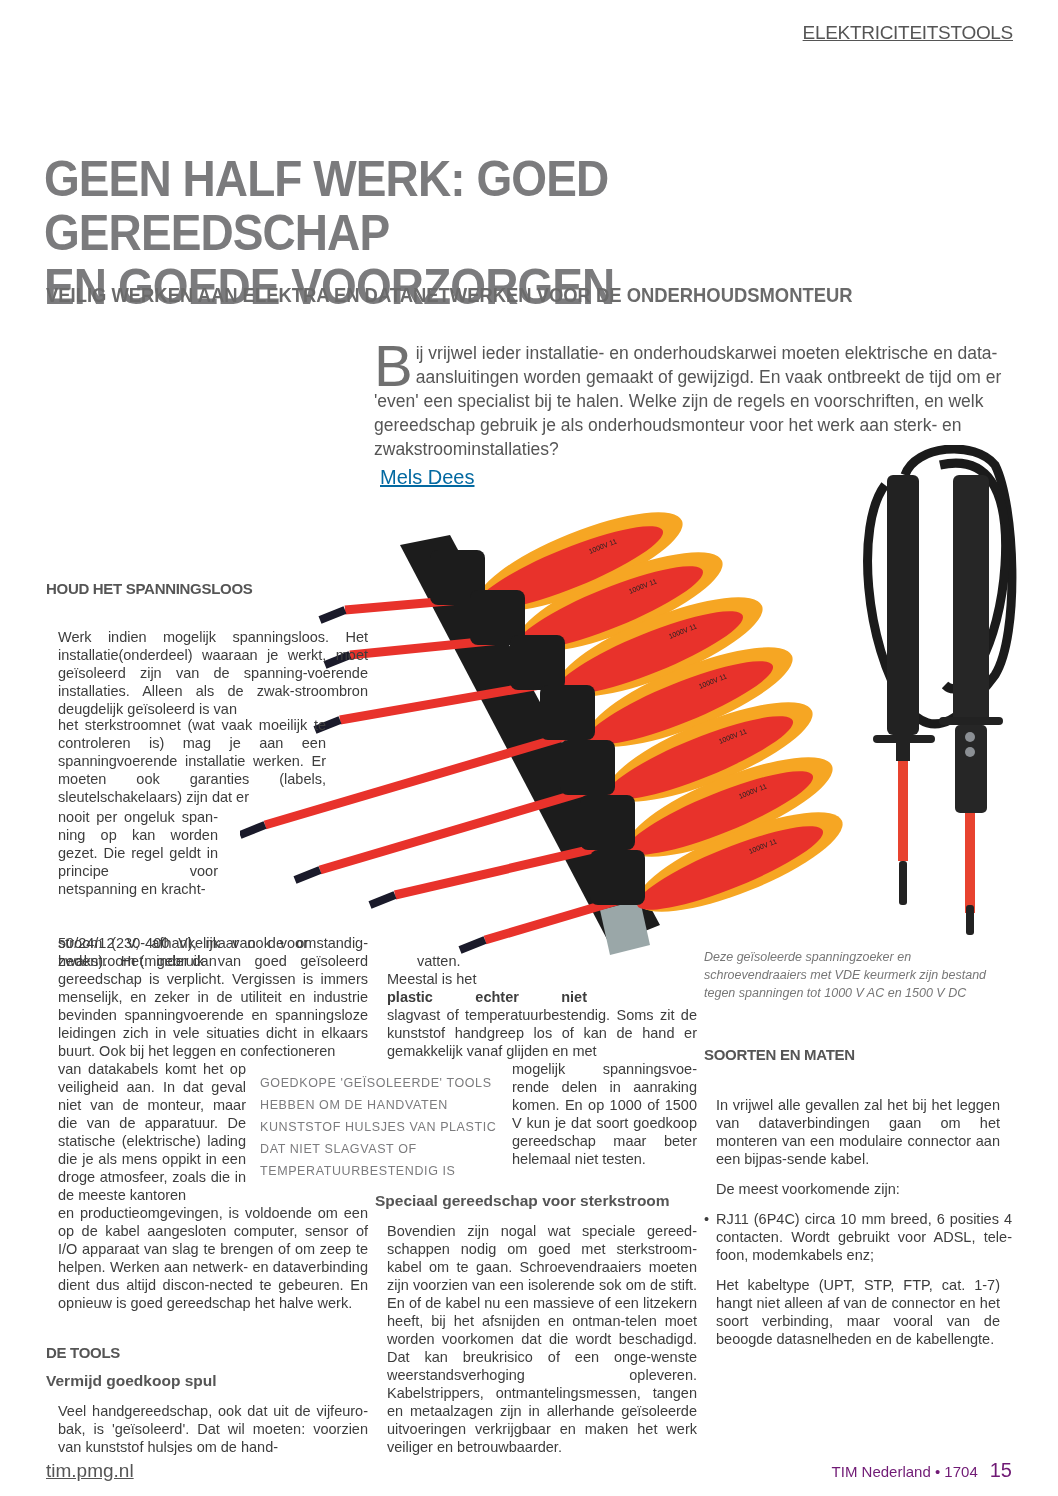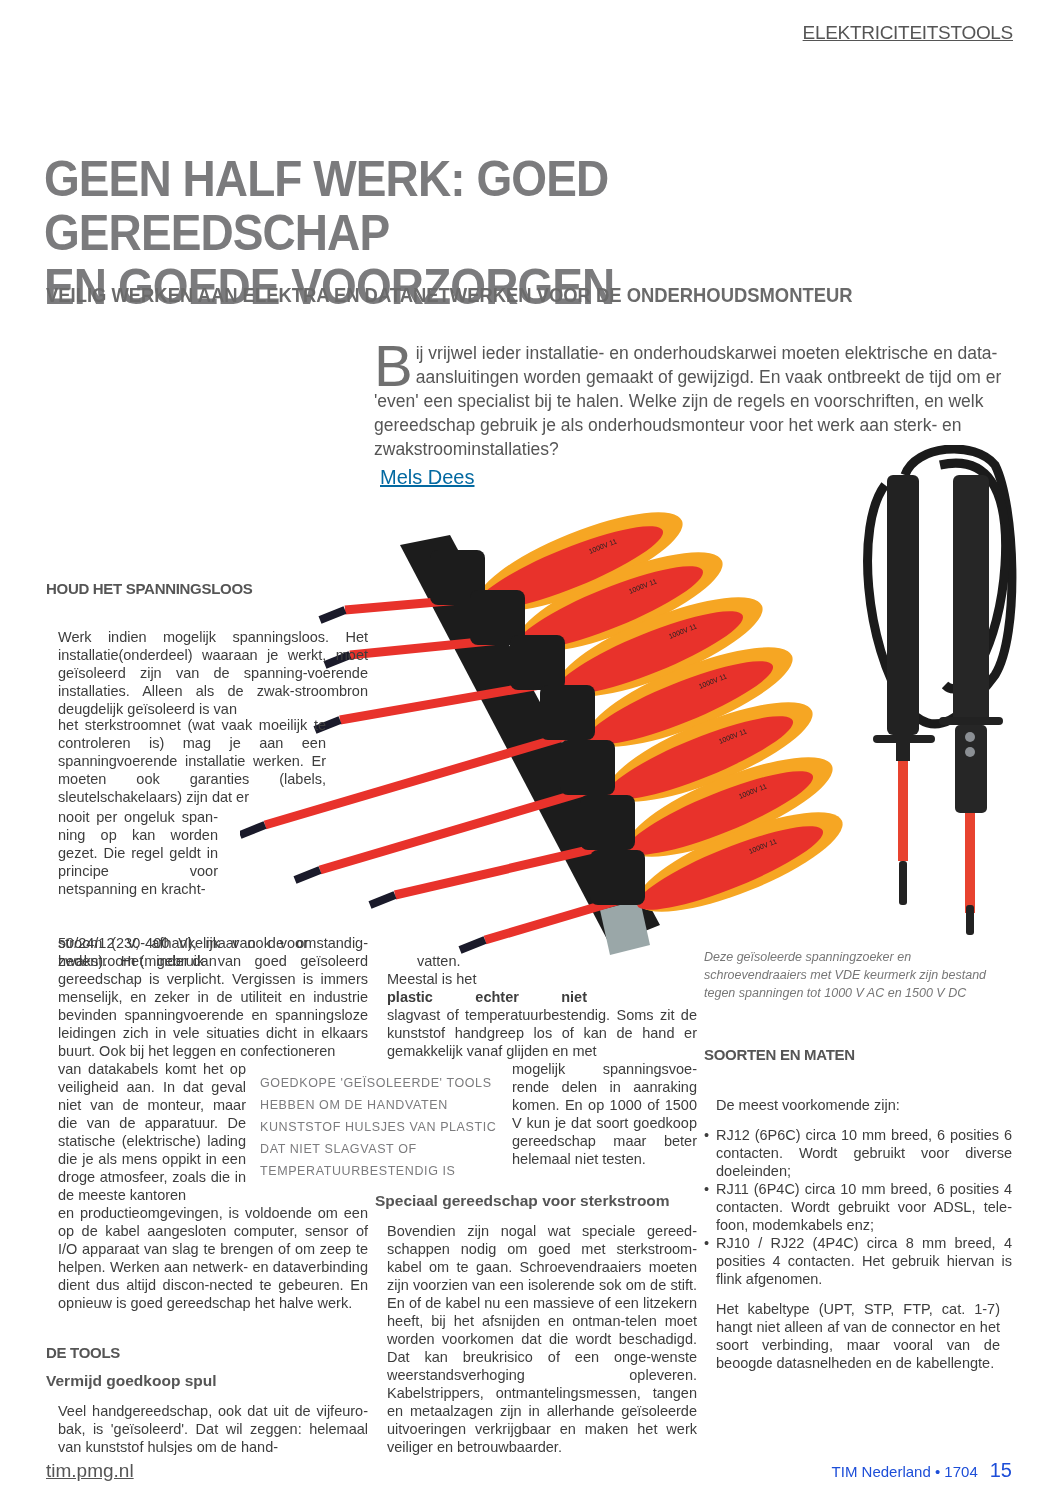--- a/index.html
+++ b/index.html
@@ -18,21 +18,21 @@
   .body { font-size:14.5px; line-height:18px; color:#3d3d3d; text-align:justify; margin:12px; }
   .h-sec { font-size:15px; font-weight:bold; color:#555; margin:0; letter-spacing:-0.3px; }
   .h-sub { font-size:15.5px; font-weight:bold; color:#555; margin:0; }
   .col1 { left:46px; width:310px; }
   .col2 { left:375px; width:310px; }
   .col3 { left:704px; width:308px; }
   .quote { left:260px; top:1072px; width:242px; text-align:left; font-size:12.5px; line-height:22px;
            font-weight:normal; color:#7b7b7d; letter-spacing:0.6px; font-variant:small-caps; text-transform:uppercase; }
   .caption { left:704px; top:948px; width:310px; font-size:12.5px; line-height:18px; color:#777; font-style:italic; }
   .footer-url { left:46px; top:1460px; font-size:19px; color:#555; text-decoration:underline; }
-  .footer-right { right:46px; top:1459px; font-size:15px; color:#1d4ed8; }
+  .footer-right { right:46px; top:1459px; font-size:15px; color:#701a75; }
   .footer-right .pg { font-size:20px; margin-left:12px; }
   ul.bullets { list-style:none; margin:0; padding:0; }
   ul.bullets li { position:relative; padding-left:12px; }
   ul.bullets li::before { content:"•"; position:absolute; left:0; top:0; }
   svg { display:block; }
 </style>
 </head>
 <body>
 
 <div class="abs section-tag">ELEKTRICITEITSTOOLS</div>
@@ -138,41 +138,40 @@
 <h3 class="abs h-sec col1" style="top:580px;">HOUD HET SPANNINGSLOOS</h3>
 <p class="abs body" style="left:46px;top:616px;width:310px;">Werk indien mogelijk spanningsloos. Het installatie(onderdeel) waaraan je werkt, moet geïsoleerd zijn van de spanning-voerende installaties. Alleen als de zwak-stroombron deugdelijk geïsoleerd is van</p>
 <p class="abs body" style="left:46px;top:704px;width:268px;">het sterkstroomnet (wat vaak moeilijk te controleren is) mag je aan een spanningvoerende installatie werken. Er moeten ook garanties (labels, sleutelschakelaars) zijn dat er</p>
 <p class="abs body" style="left:46px;top:796px;width:160px;">nooit per ongeluk span-ning op kan worden gezet. Die regel geldt in principe voor netspanning en kracht-</p>
 <p class="abs body" style="left:46px;top:922px;width:250px;">stroom (230-400 V), maar ook voor zwakstroom (minder dan</p>
 <p class="abs body" style="left:46px;top:922px;width:310px;">50/24/12 V, afhankelijk van de omstandig-heden). Het gebruik van goed geïsoleerd gereedschap is verplicht. Vergissen is immers menselijk, en zeker in de utiliteit en industrie bevinden spanningvoerende en spanningsloze leidingen zich in vele situaties dicht in elkaars buurt. Ook bij het leggen en confectioneren</p>
 <p class="abs body" style="left:46px;top:1048px;width:188px;">van datakabels komt het op veiligheid aan. In dat geval niet van de monteur, maar die van de apparatuur. De statische (elektrische) lading die je als mens oppikt in een droge atmosfeer, zoals die in de meeste kantoren</p>
 <p class="abs body" style="left:46px;top:1192px;width:310px;">en productieomgevingen, is voldoende om een op de kabel aangesloten computer, sensor of I/O apparaat van slag te brengen of om zeep te helpen. Werken aan netwerk- en dataverbinding dient dus altijd discon-nected te gebeuren. En opnieuw is goed gereedschap het halve werk.</p>
 <h3 class="abs h-sec col1" style="top:1344px;">DE TOOLS</h3>
 <h4 class="abs h-sub col1" style="top:1372px;">Vermijd goedkoop spul</h4>
-<p class="abs body" style="left:46px;top:1390px;width:310px;">Veel handgereedschap, ook dat uit de vijfeuro-bak, is 'geïsoleerd'. Dat wil zeggen: helemaal van kunststof hulsjes om de hand-</p>
+<p class="abs body" style="left:46px;top:1390px;width:310px;">Veel handgereedschap, ook dat uit de vijfeuro-bak, is 'geïsoleerd'. Dat wil moeten: voorzien van kunststof hulsjes om de hand-</p>
 
 <div class="abs quote">Goedkope 'geïsoleerde' tools hebben om de handvaten kunststof hulsjes van plastic dat niet slagvast of temperatuurbestendig is</div>
 
 <p class="abs body" style="left:405px;top:940px;width:100px;">vatten.</p>
 <p class="abs body" style="left:375px;top:958px;width:110px;">Meestal is het</p>
 <p class="abs body" style="left:375px;top:976px;width:200px;text-align:justify;text-align-last:justify;font-weight:bold;">plastic echter niet</p>
 <p class="abs body" style="left:375px;top:994px;width:310px;">slagvast of temperatuurbestendig. Soms zit de kunststof handgreep los of kan de hand er gemakkelijk vanaf glijden en met</p>
 <p class="abs body" style="left:500px;top:1048px;width:185px;">mogelijk spanningsvoe-rende delen in aanraking komen. En op 1000 of 1500 V kun je dat soort goedkoop gereedschap maar beter helemaal niet testen.</p>
 <h4 class="abs h-sub col2" style="top:1192px;">Speciaal gereedschap voor sterkstroom</h4>
 <p class="abs body" style="left:375px;top:1210px;width:310px;">Bovendien zijn nogal wat speciale gereed-schappen nodig om goed met sterkstroom-kabel om te gaan. Schroevendraaiers moeten zijn voorzien van een isolerende sok om de stift. En of de kabel nu een massieve of een litzekern heeft, bij het afsnijden en ontman-telen moet worden voorkomen dat die wordt beschadigd. Dat kan breukrisico of een onge-wenste weerstandsverhoging opleveren. Kabelstrippers, ontmantelingsmessen, tangen en metaalzagen zijn in allerhande geïsoleerde uitvoeringen verkrijgbaar en maken het werk veiliger en betrouwbaarder.</p>
 
 <div class="abs caption">Deze geïsoleerde spanningzoeker en schroevendraaiers met VDE keurmerk zijn bestand tegen spanningen tot 1000 V AC en 1500 V DC</div>
 
 <h3 class="abs h-sec col3" style="top:1046px;">SOORTEN EN MATEN</h3>
 <div class="abs col3" style="top:1084px;">
+  <p class="body">In vrijwel alle gevallen zal het bij het leggen van dataverbindingen gaan om het monteren van een modulaire connector aan een bijpas-sende kabel.</p>
   <p class="body">De meest voorkomende zijn:</p>
   <ul class="bullets body">
-    <li>RJ12 (6P6C) circa 10 mm breed, 6 posities 6 contacten. Wordt gebruikt voor diverse doeleinden;</li>
     <li>RJ11 (6P4C)  circa 10 mm breed, 6 posities 4 contacten. Wordt gebruikt voor ADSL, tele-foon, modemkabels enz;</li>
-    <li>RJ10 / RJ22 (4P4C) circa 8 mm breed, 4 posities 4 contacten. Het gebruik hiervan is flink afgenomen.</li>
   </ul>
   <p class="body">Het kabeltype (UPT, STP, FTP, cat. 1-7) hangt niet alleen af van de connector en het soort verbinding, maar vooral van de beoogde datasnelheden en de kabellengte.</p>
 </div>
 
 <div class="abs footer-url">tim.pmg.nl</div>
 <div class="abs footer-right">
   <span>TIM Nederland • 1704</span><span class="pg">15</span>
 </div>
 
 </body></html>

